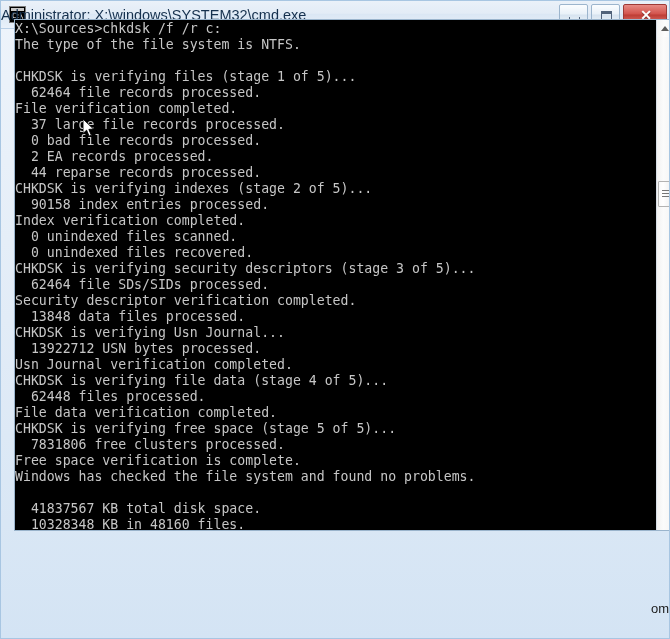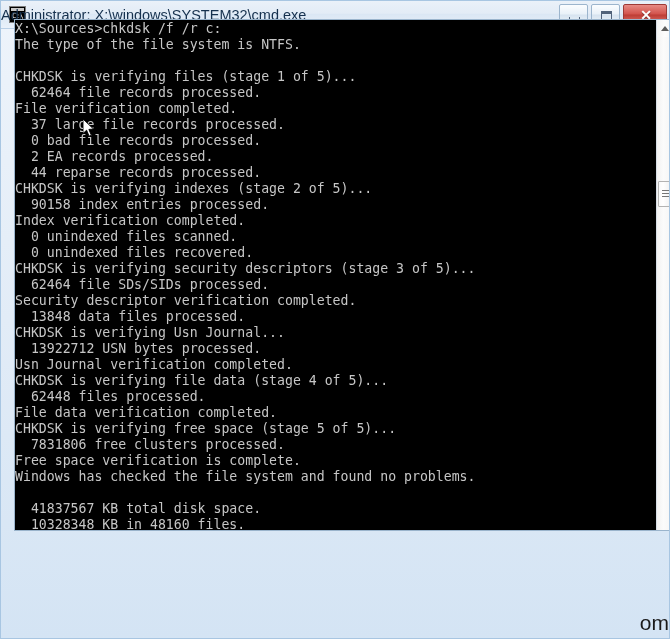--- a/index.html
+++ b/index.html
@@ -217,23 +217,23 @@
     top: 99px;
     width: 12px;
     height: 19px;
     pointer-events: none;
   }
 
   
   .watermark {
     position: absolute;
     right: 0px;
-    bottom: 6px;
+    bottom: 20px;
     font-family: "Liberation Sans", sans-serif;
-    font-size: 21px;
+    font-size: 13px;
     color: #1a1a1a;
     line-height: 18px;
     letter-spacing: 0px;
     white-space: nowrap;
   }
 </style>
 </head>
 <body>
 
 <div class="window">

